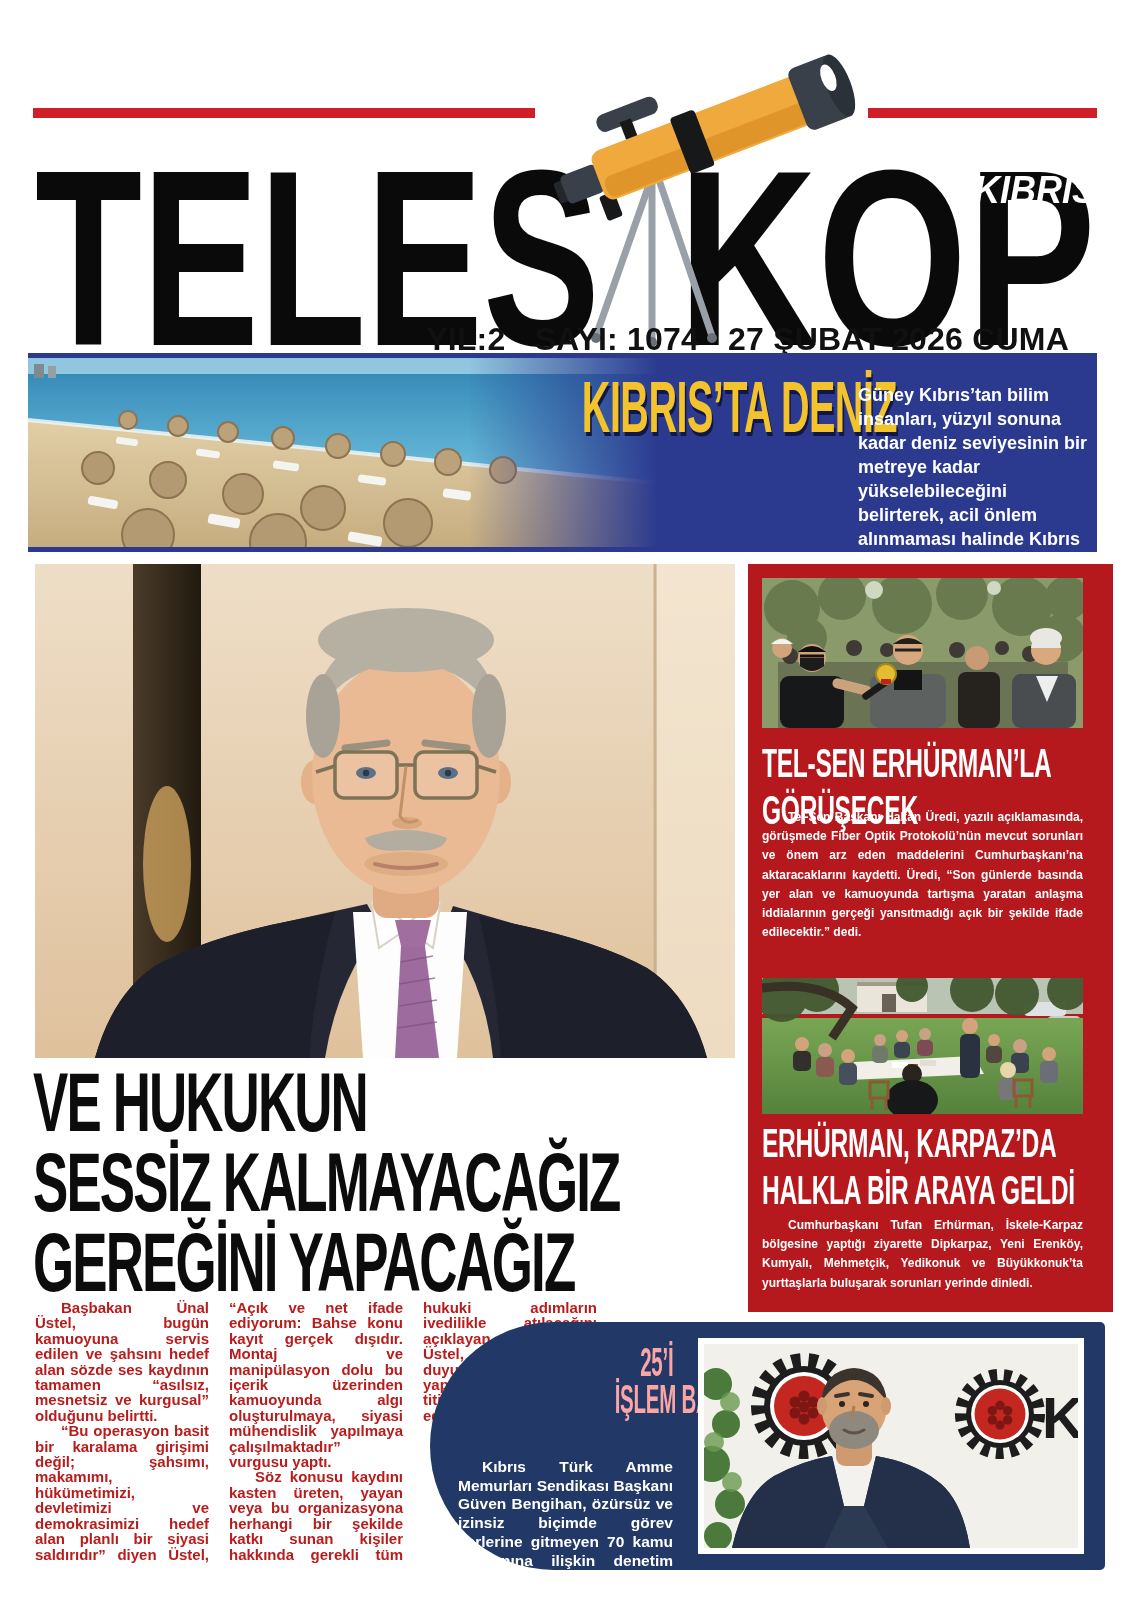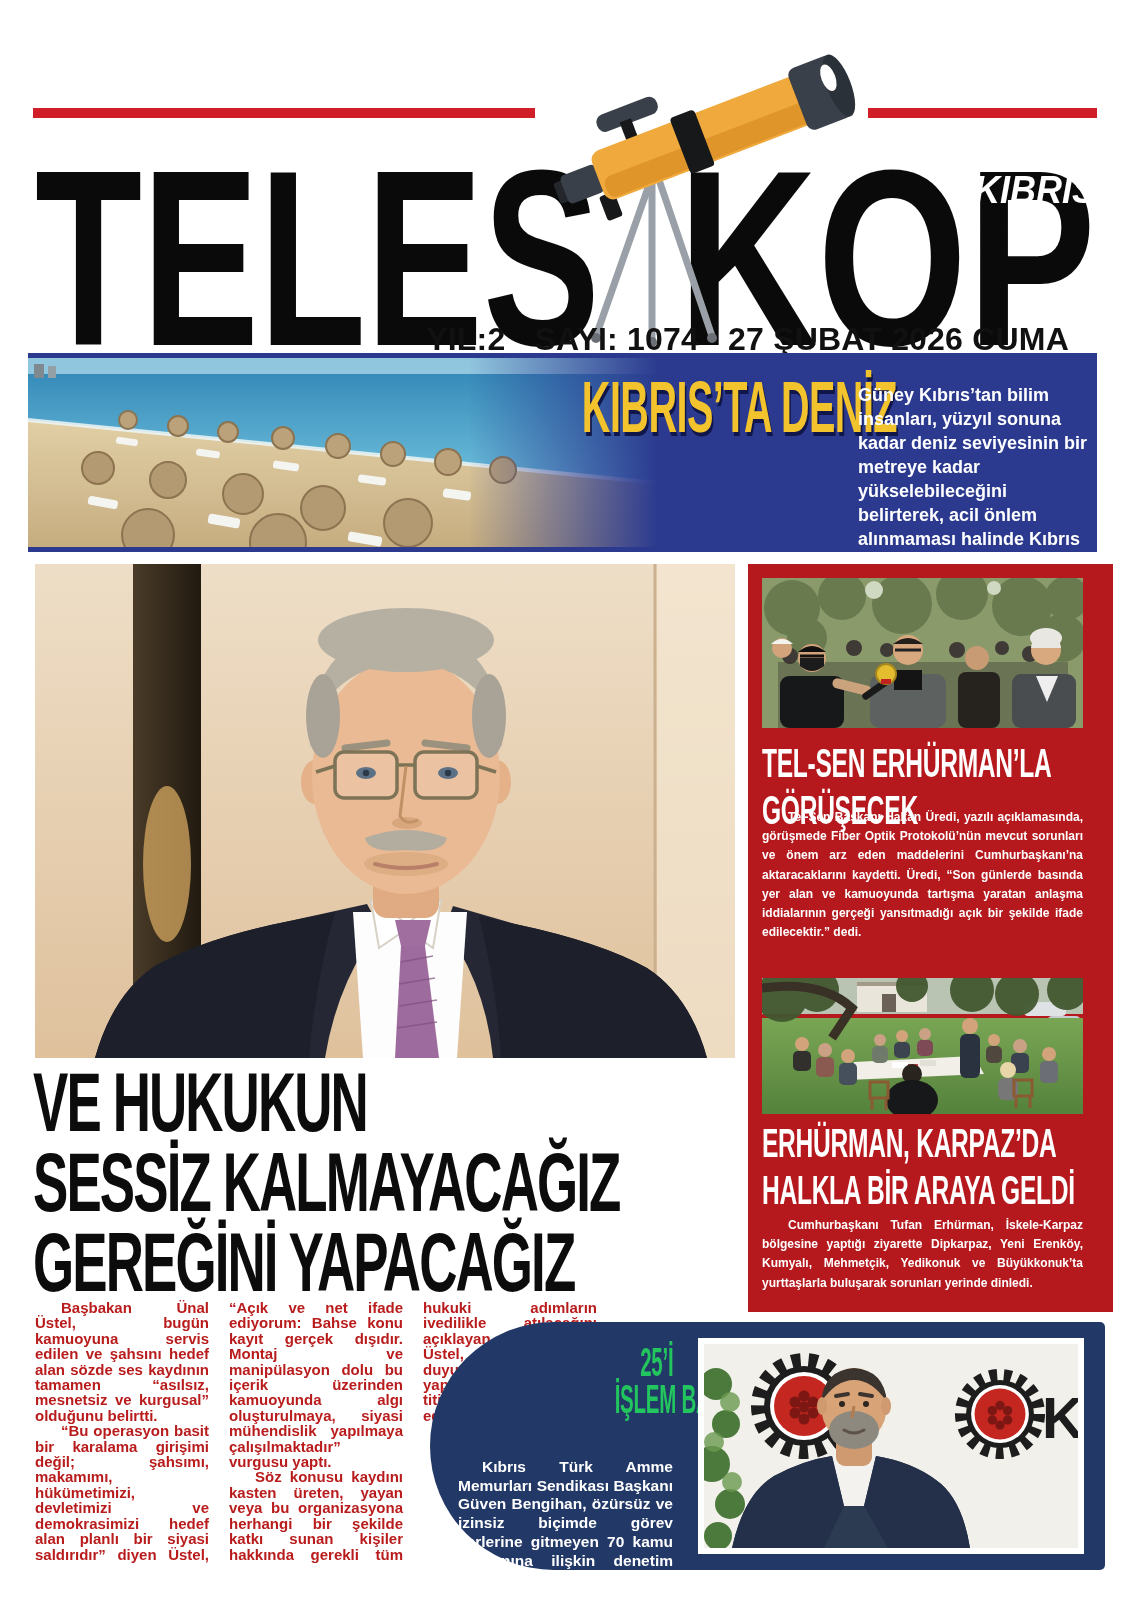--- a/index.html
+++ b/index.html
@@ -39,21 +39,21 @@
   .rb-head .rl{height:47px;line-height:47px;white-space:nowrap;}
   .rb-head .rl span{display:inline-block;font-size:41px;font-weight:900;letter-spacing:-.5px;
        transform:scaleX(.6);transform-origin:0 50%;}
   .rb-body{position:absolute;left:14px;width:321px;color:#fff;font-size:12px;line-height:19.2px;
        font-weight:600;text-align:justify;}
   .rb-body p{margin:0;text-indent:26px;}
 
   
   .navy-box{position:absolute;left:430px;top:1322px;width:675px;height:248px;background:#223867;
        border-radius:250px 10px 10px 250px / 250px 10px 10px 250px;}
-  .nv-head{position:absolute;left:0;top:22px;width:243px;text-align:right;color:#22c55e;}
+  .nv-head{position:absolute;left:0;top:22px;width:243px;text-align:right;color:#fca5a5;}
   .nv-head .nl{height:37px;line-height:37px;white-space:nowrap;}
   .nv-head .nl span{display:inline-block;font-size:41px;font-weight:900;letter-spacing:-.5px;
        transform:scaleX(.5);transform-origin:100% 50%;}
   .nv-body{position:absolute;left:28px;top:136px;width:215px;color:#fff;font-size:15.5px;
        line-height:18.7px;font-weight:600;text-align:justify;}
   .nv-body p{margin:0;text-indent:24px;}
   .nv-photo{position:absolute;left:268px;top:16px;width:374px;height:204px;border:6px solid #fff;
        overflow:hidden;background:#f2f0ea;}
 
   .photo-frame{background:#dfd7c8;}

